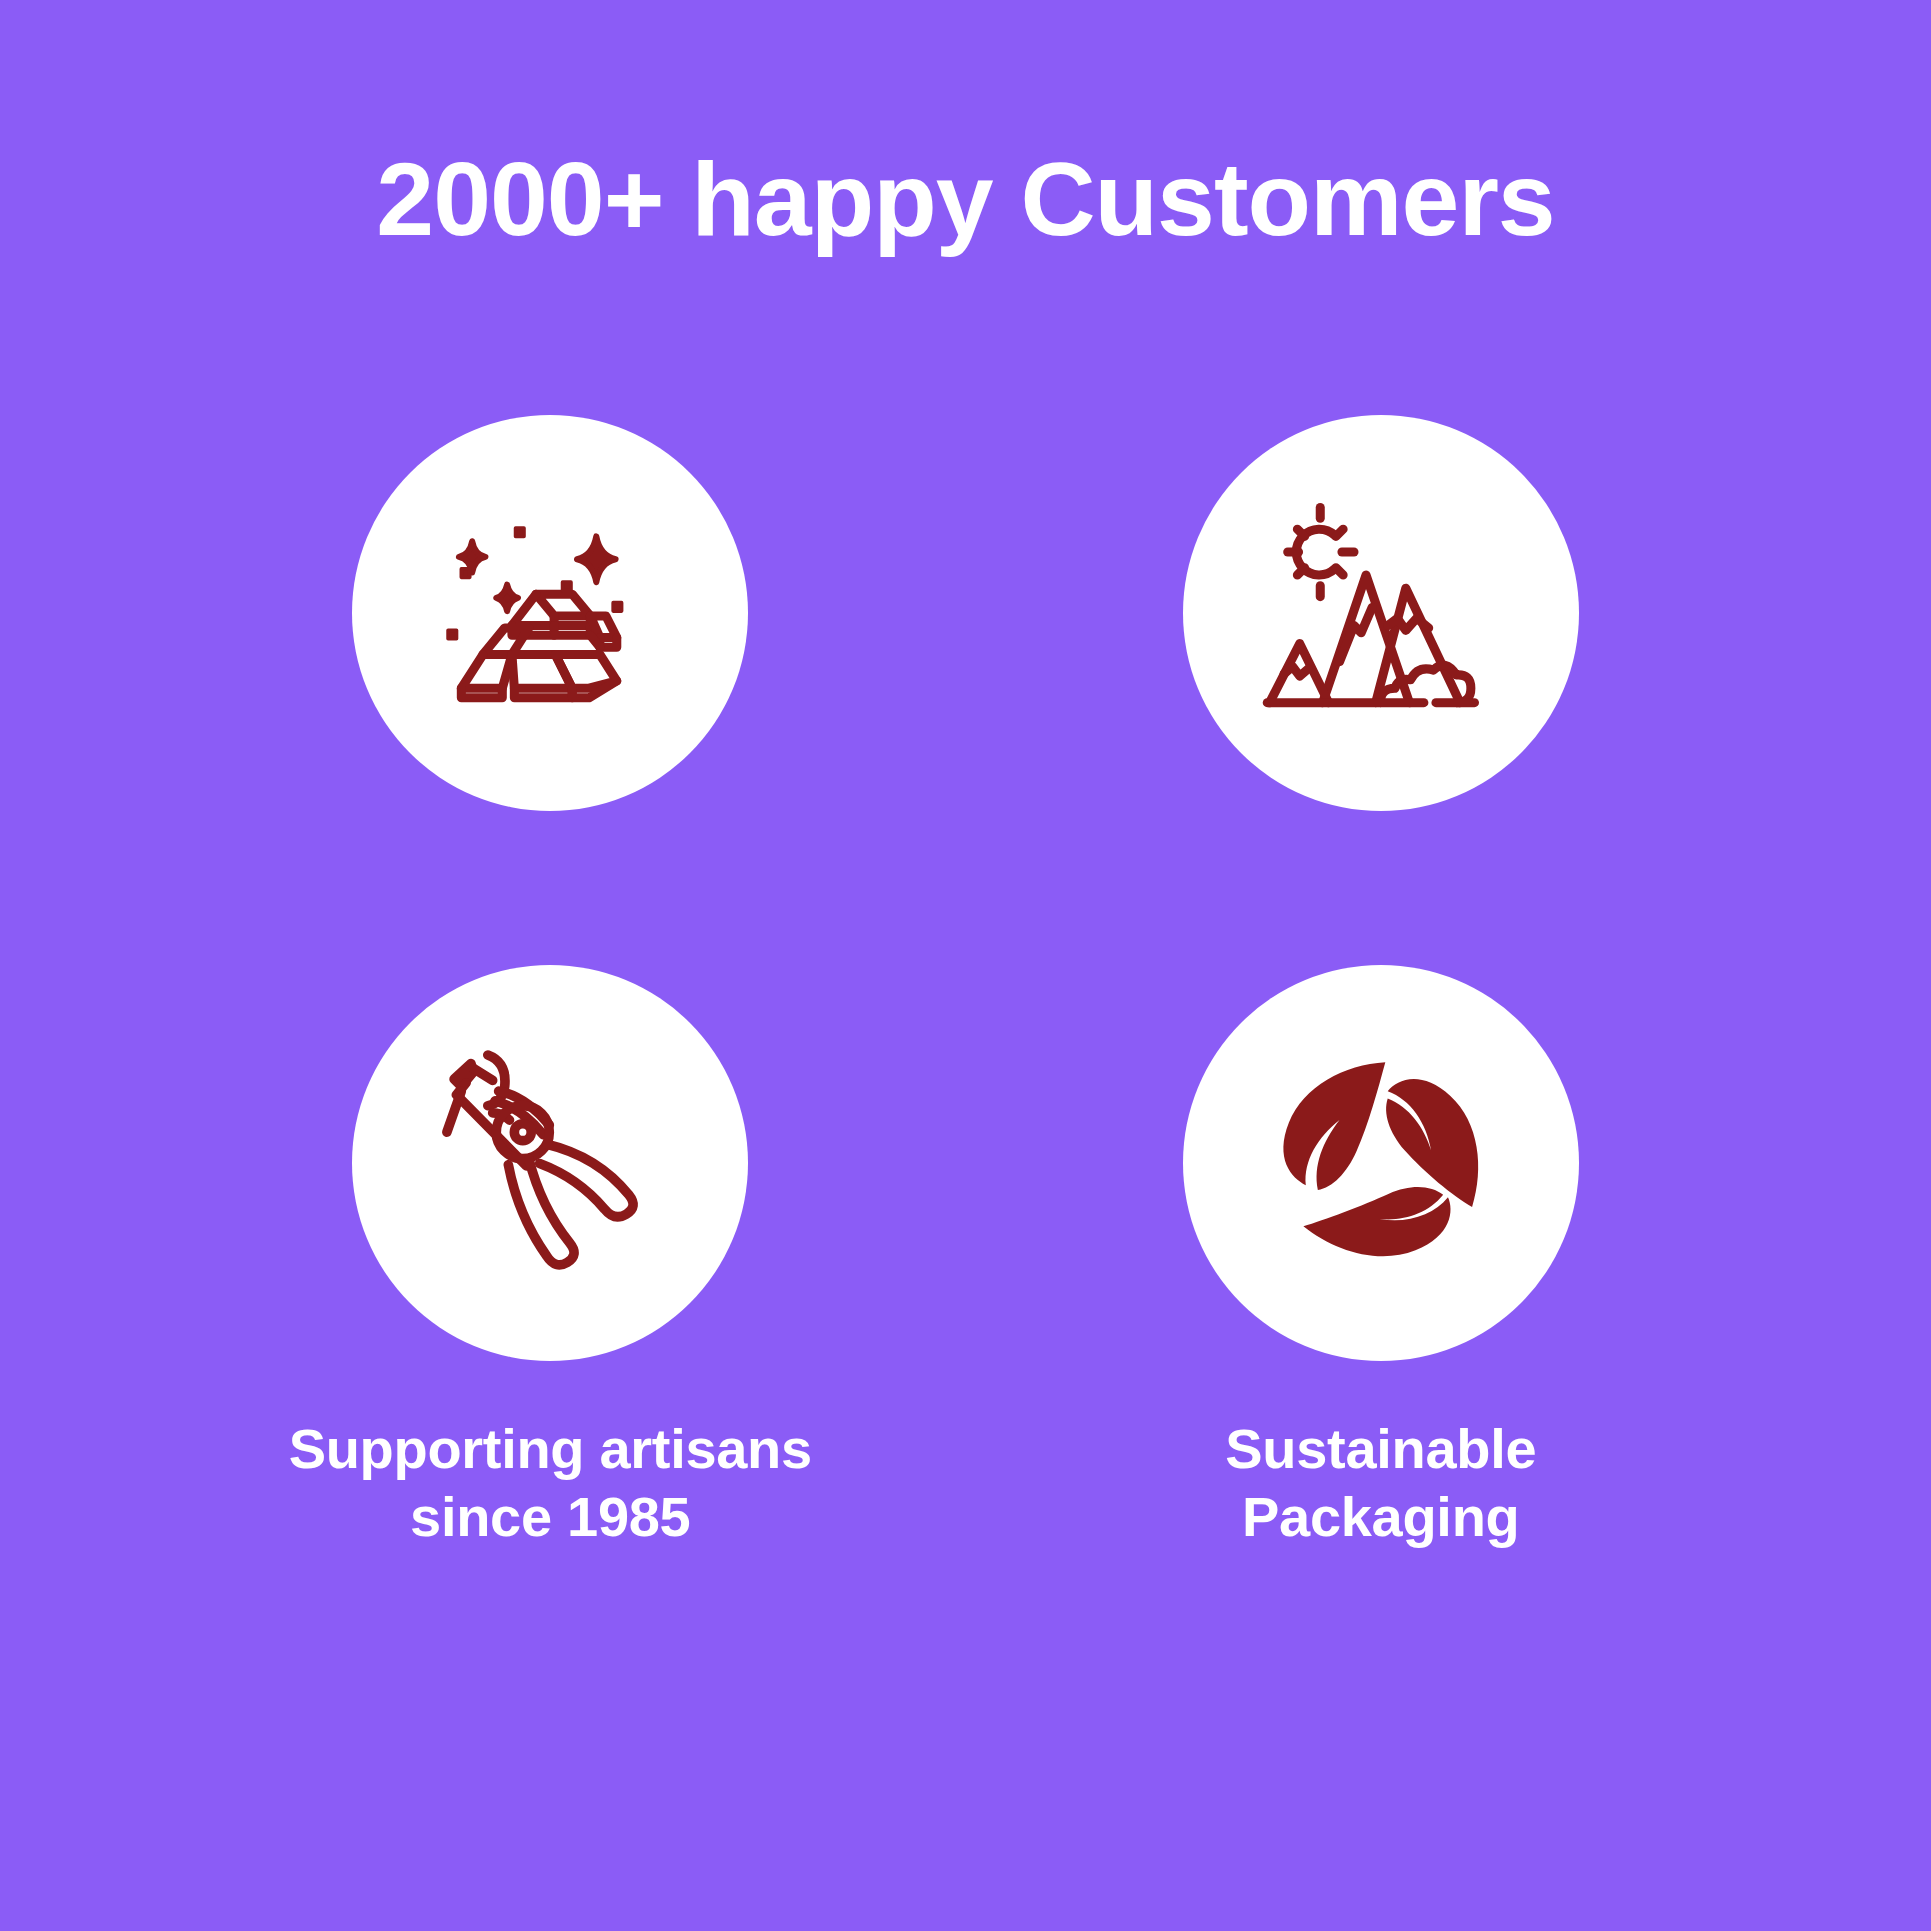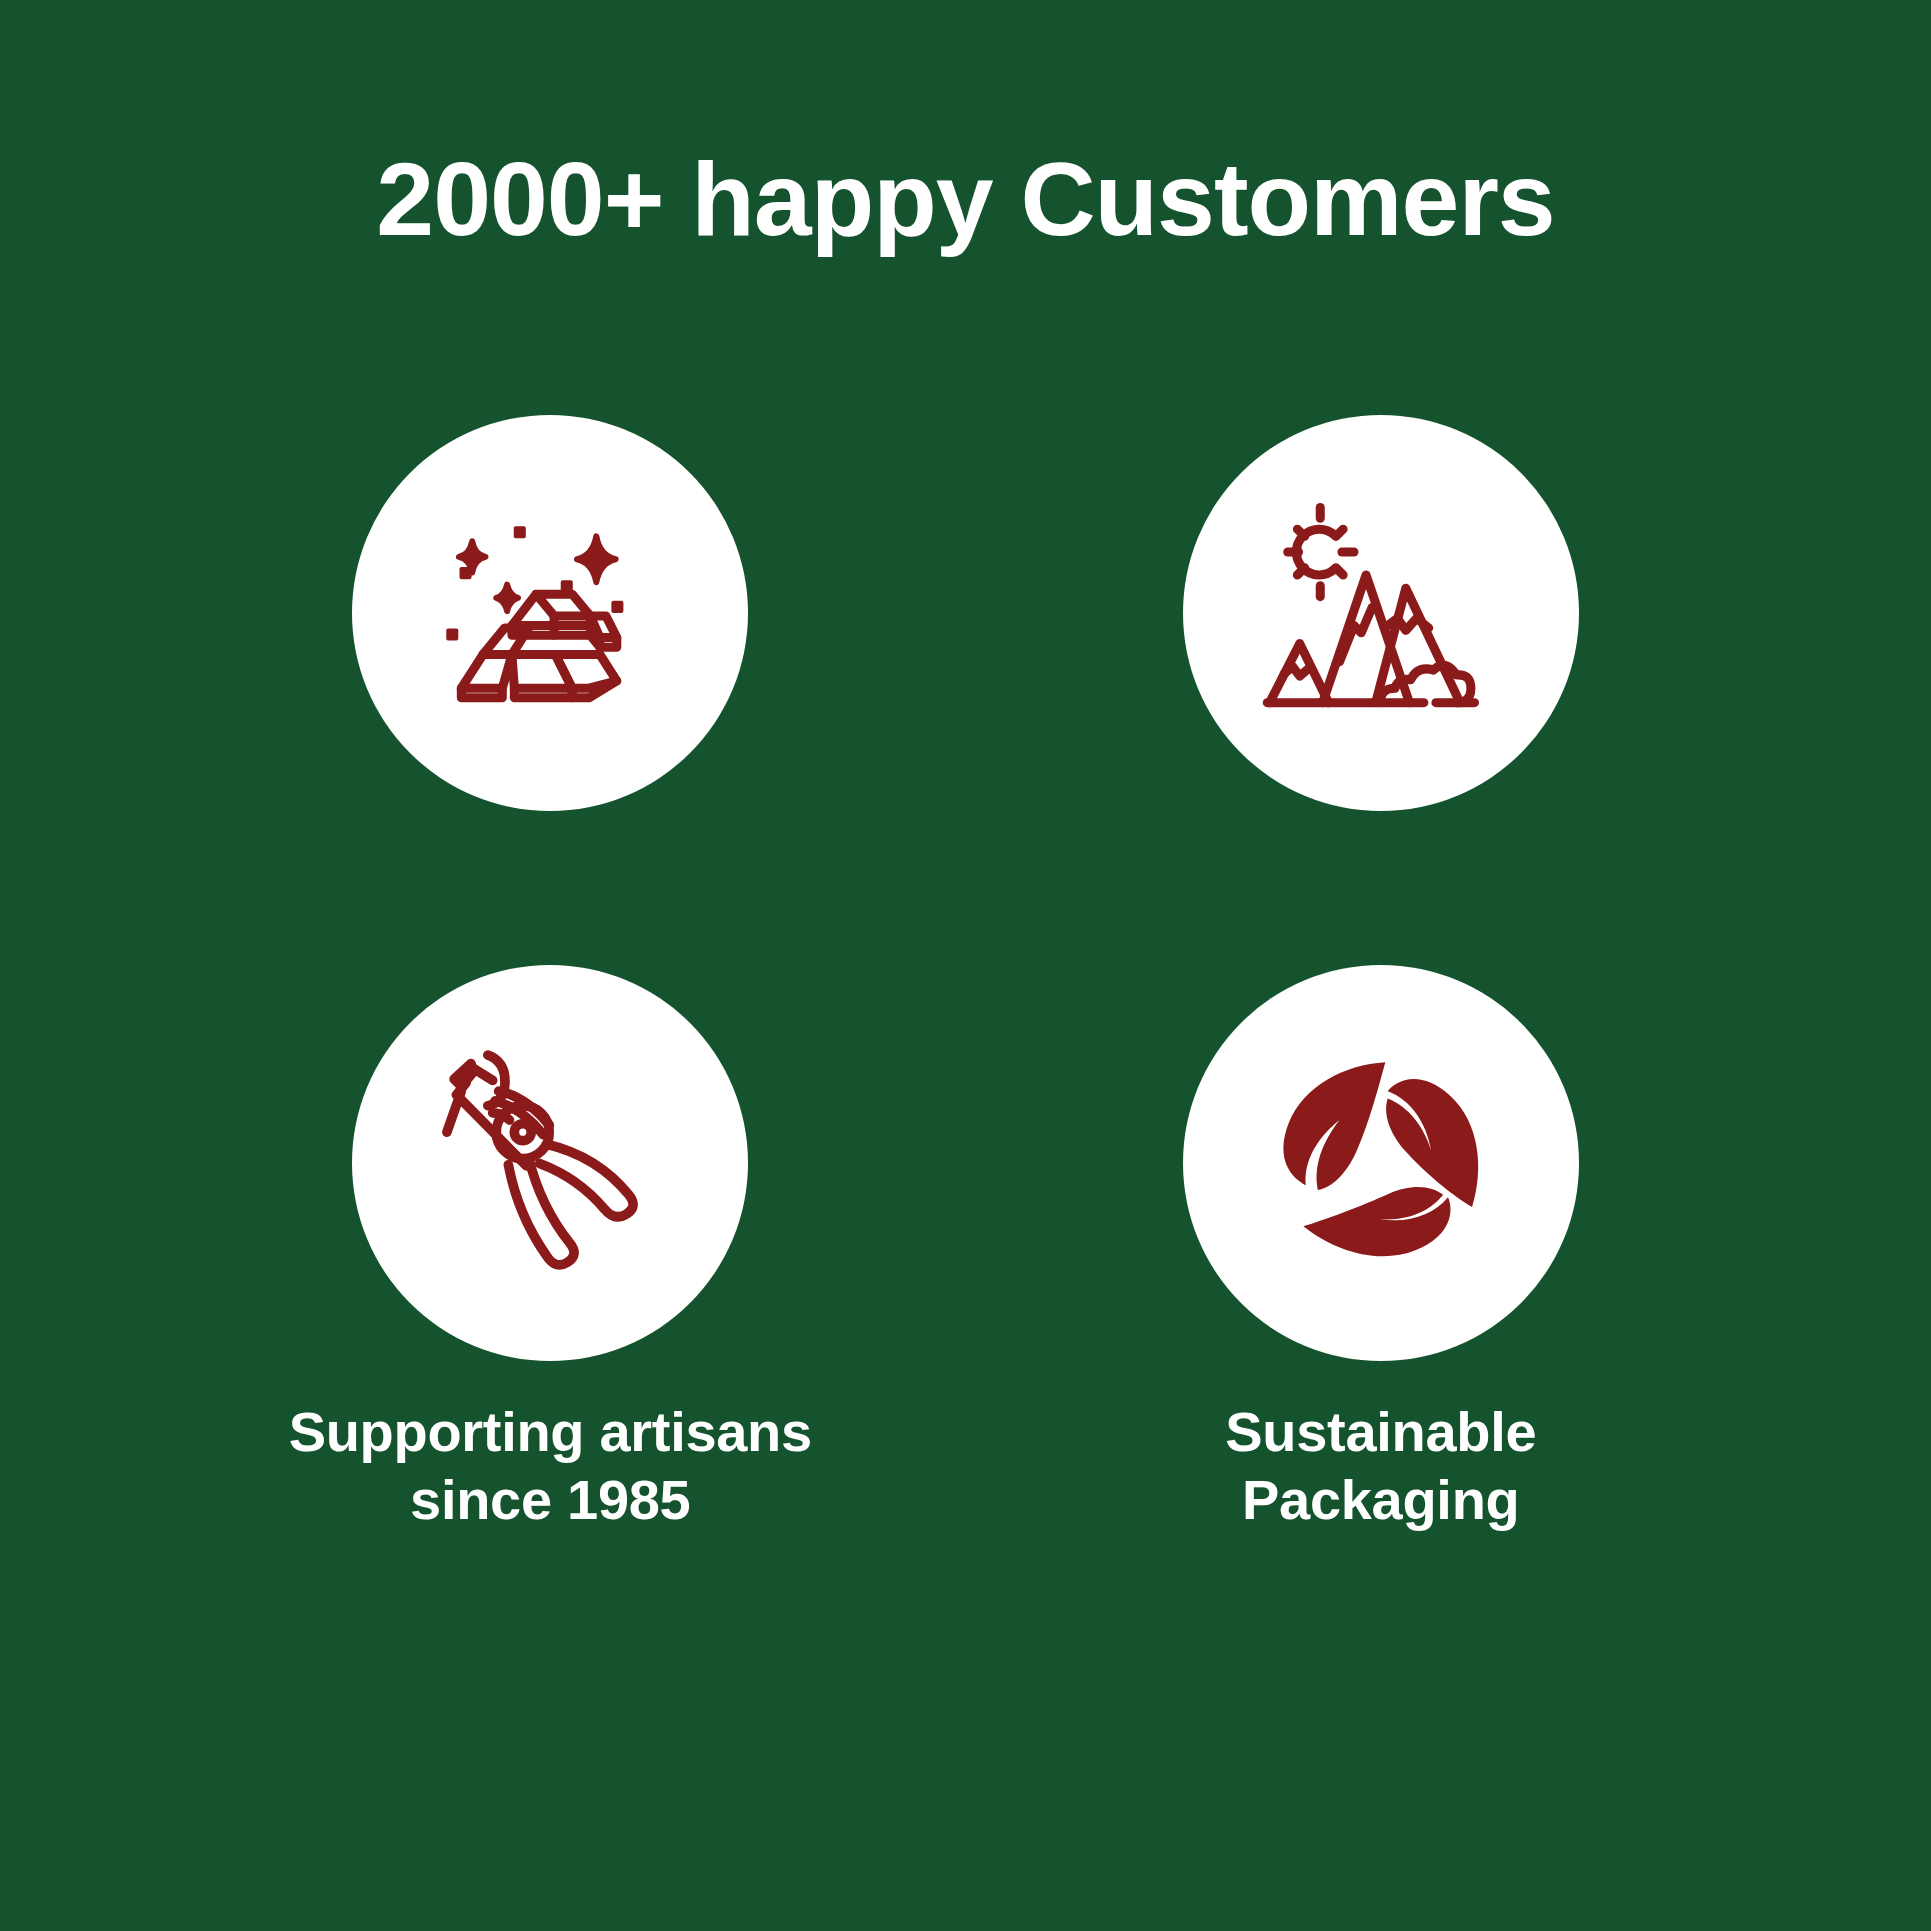--- a/index.html
+++ b/index.html
@@ -12,21 +12,21 @@
     height: 1931px;
     overflow: hidden;
     font-family: "Liberation Sans", sans-serif;
     -webkit-font-smoothing: antialiased;
   }
 
   .banner {
     position: relative;
     width: 1931px;
     height: 1931px;
-    background: #14532d;
+    background: #8b5cf6;
     box-sizing: border-box;
   }
 
   
   .heading {
     position: absolute;
     top: 145px;
     left: 0;
     width: 1931px;
     text-align: center;
@@ -80,21 +80,21 @@
     color: #ffffff;
     font-size: 56px;
     font-weight: 700;
     line-height: 1.22;
     white-space: pre-line;
     letter-spacing: -0.3px;
   }
 
   
   .feature.row2 .feature-label {
-    margin-top: 37px;
+    margin-top: 54px;
   }
 </style>
 </head>
 <body>
 
 <div class="banner">
 
   <div class="heading">2000+ happy Customers</div>
 
   <div class="feature-grid">

